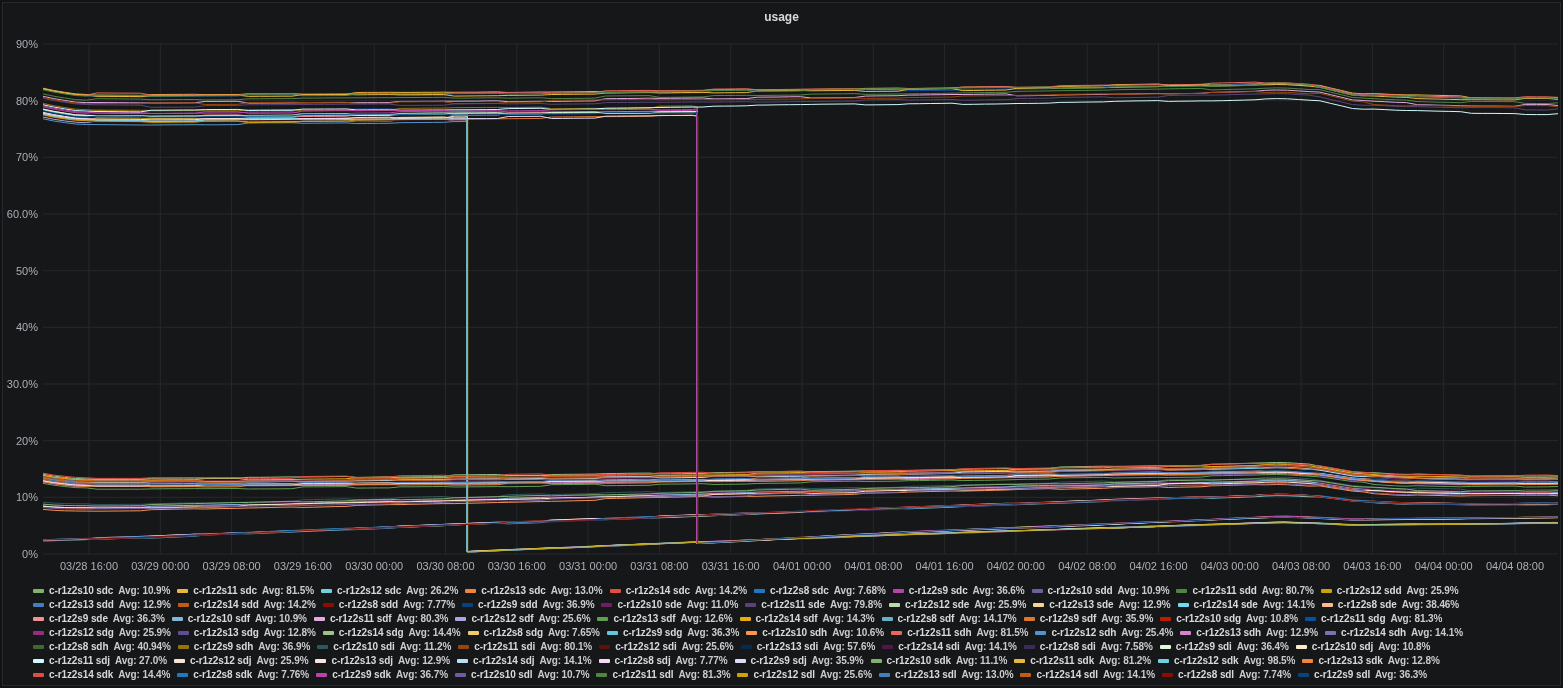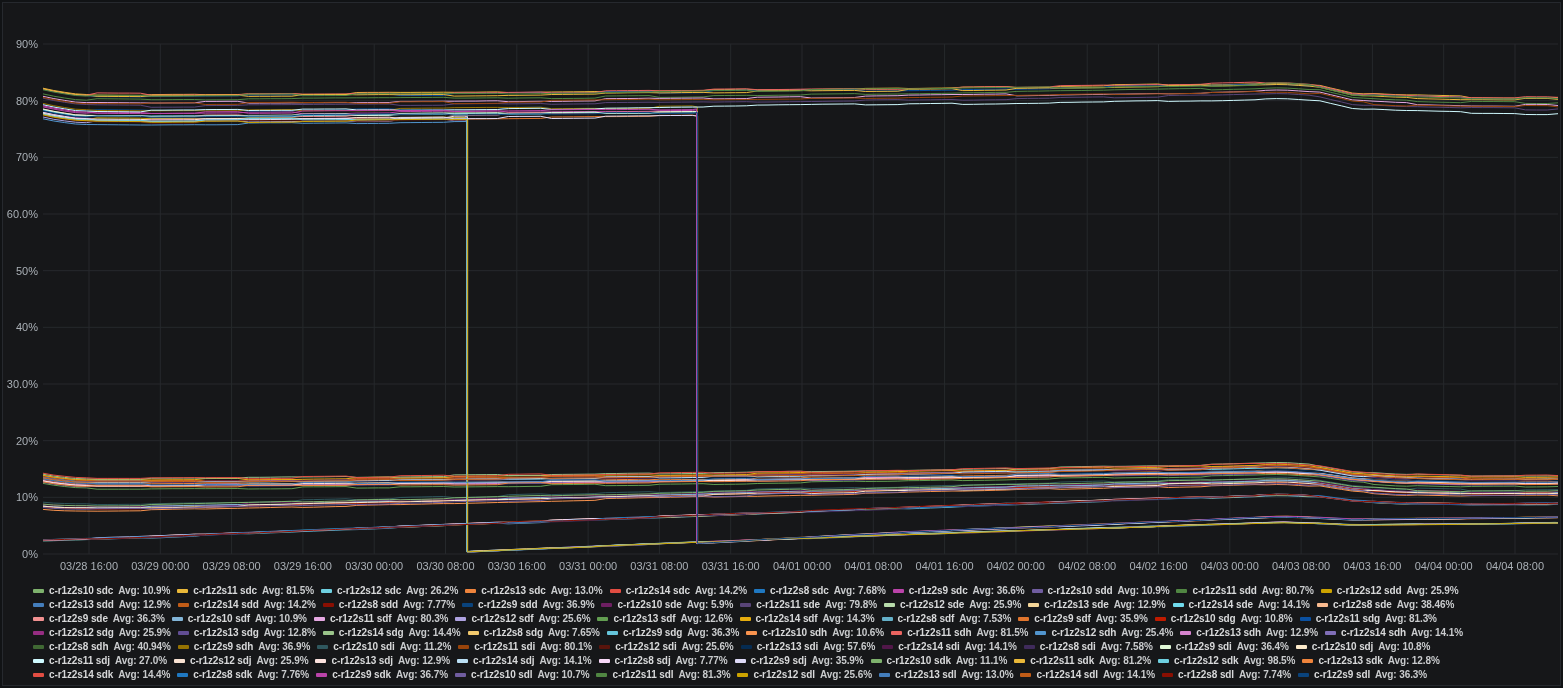--- a/index.html
+++ b/index.html
@@ -10,20 +10,21 @@
   .legend{position:absolute;left:30px;top:581px;width:1522px;display:flex;flex-wrap:wrap;column-gap:7px;row-gap:1px;z-index:2;}
   .legend-item{display:inline-flex;align-items:center;height:13px;font-size:10px;font-weight:700;color:#d8d9da;letter-spacing:-0.1px;cursor:pointer;white-space:nowrap;}
   .legend-item .swatch{display:inline-block;width:11px;height:4px;border-radius:1px;margin-right:5px;flex:0 0 auto;}
   .legend-item .alias{margin-right:5px;}
   .legend-item .val{color:#c9cbcd;}
 </style>
 </head>
 <body>
 
 <div class="panel">
+  <div class="panel-title">usage</div>
   <svg id="chart-svg" width="1563" height="578" viewBox="0 0 1563 578">
       <line x1="40" y1="551" x2="1555" y2="551" stroke="#26292c" stroke-width="1"></line>
       <text x="35" y="555" text-anchor="end" fill="#aab0b6" font-size="11" font-family="&quot;Liberation Sans&quot;,sans-serif">0%</text>
       <line x1="40" y1="494.3333333333333" x2="1555" y2="494.3333333333333" stroke="#26292c" stroke-width="1"></line>
       <text x="35" y="498.3333333333333" text-anchor="end" fill="#aab0b6" font-size="11" font-family="&quot;Liberation Sans&quot;,sans-serif">10%</text>
       <line x1="40" y1="437.6666666666667" x2="1555" y2="437.6666666666667" stroke="#26292c" stroke-width="1"></line>
       <text x="35" y="441.6666666666667" text-anchor="end" fill="#aab0b6" font-size="11" font-family="&quot;Liberation Sans&quot;,sans-serif">20%</text>
       <line x1="40" y1="381" x2="1555" y2="381" stroke="#26292c" stroke-width="1"></line>
       <text x="35" y="385" text-anchor="end" fill="#aab0b6" font-size="11" font-family="&quot;Liberation Sans&quot;,sans-serif">30.0%</text>
       <line x1="40" y1="324.33333333333337" x2="1555" y2="324.33333333333337" stroke="#26292c" stroke-width="1"></line>
@@ -218,21 +219,21 @@
         <span class="val">Avg: 7.77%</span>
       </span>
       <span class="legend-item">
         <span class="swatch" style="background: rgb(10, 67, 124);"></span>
         <span class="alias">c-r1z2s9 sdd</span>
         <span class="val">Avg: 36.9%</span>
       </span>
       <span class="legend-item">
         <span class="swatch" style="background: rgb(109, 31, 98);"></span>
         <span class="alias">c-r1z2s10 sde</span>
-        <span class="val">Avg: 5.9%</span>
+        <span class="val">Avg: 11.0%</span>
       </span>
       <span class="legend-item">
         <span class="swatch" style="background: rgb(88, 68, 119);"></span>
         <span class="alias">c-r1z2s11 sde</span>
         <span class="val">Avg: 79.8%</span>
       </span>
       <span class="legend-item">
         <span class="swatch" style="background: rgb(183, 219, 171);"></span>
         <span class="alias">c-r1z2s12 sde</span>
         <span class="val">Avg: 25.9%</span>
@@ -278,21 +279,21 @@
         <span class="val">Avg: 12.6%</span>
       </span>
       <span class="legend-item">
         <span class="swatch" style="background: rgb(229, 172, 14);"></span>
         <span class="alias">c-r1z2s14 sdf</span>
         <span class="val">Avg: 14.3%</span>
       </span>
       <span class="legend-item">
         <span class="swatch" style="background: rgb(100, 176, 200);"></span>
         <span class="alias">c-r1z2s8 sdf</span>
-        <span class="val">Avg: 7.53%</span>
+        <span class="val">Avg: 14.17%</span>
       </span>
       <span class="legend-item">
         <span class="swatch" style="background: rgb(224, 117, 45);"></span>
         <span class="alias">c-r1z2s9 sdf</span>
         <span class="val">Avg: 35.9%</span>
       </span>
       <span class="legend-item">
         <span class="swatch" style="background: rgb(191, 27, 0);"></span>
         <span class="alias">c-r1z2s10 sdg</span>
         <span class="val">Avg: 10.8%</span>

